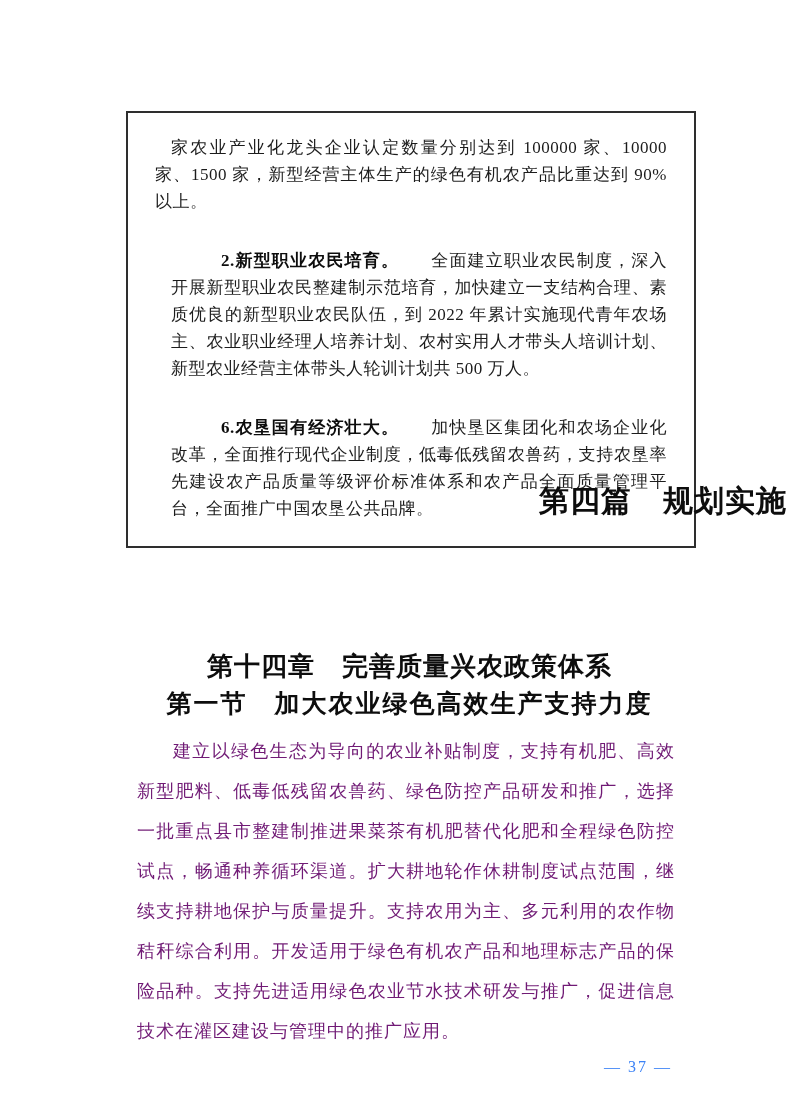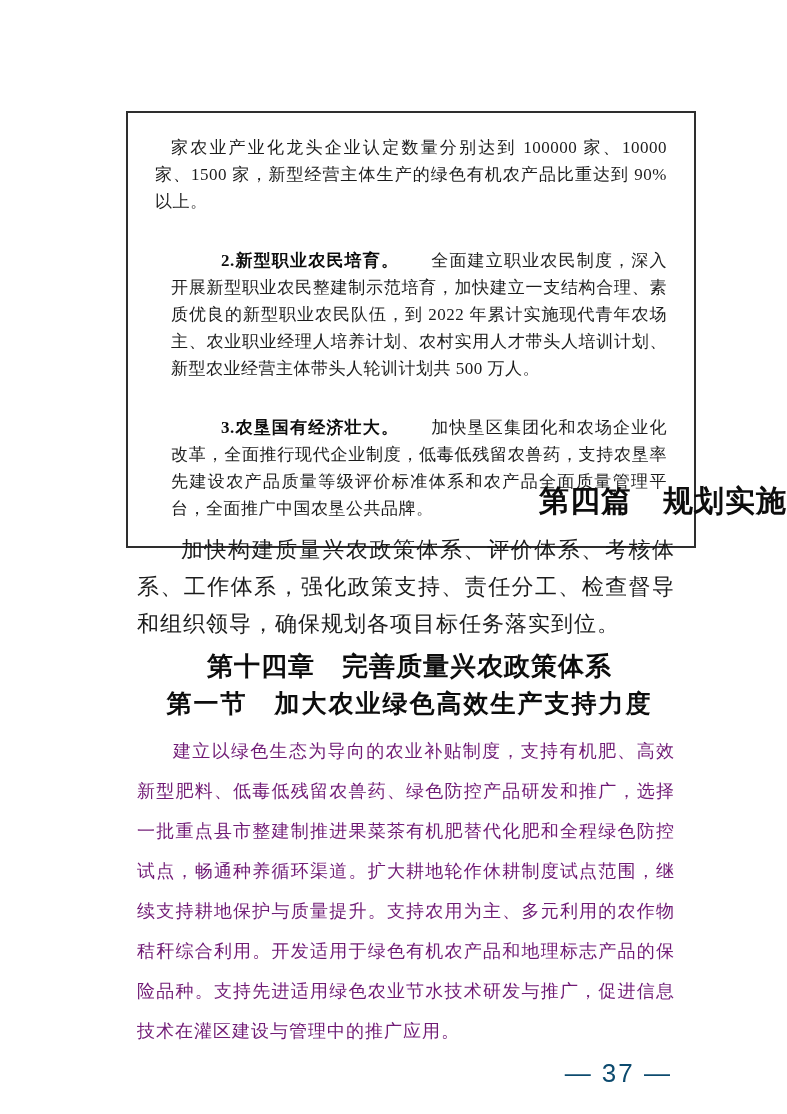--- a/index.html
+++ b/index.html
@@ -92,40 +92,39 @@
     letter-spacing: 1px;
     text-align: justify;
     text-indent: 2em;
     color: #701a75;
   }
 
   .page-number {
     position: absolute;
     top: 1026px;
     right: 115px;
-    font-size: 26px;
+    font-size: 16px;
     letter-spacing: 2px;
-    color: #0c4a6e;
-    font-family: Liberation Sans, sans-serif;
+    color: #3b82f6;
+    font-family: Liberation Serif, serif;
   }
 </style>
 </head>
 <body>
 
 <div class="page">
 
   <div class="callout-box">
     <p class="box-para"><span>家农业产业化龙头企业认定数量分别达到 100000 家、10000 家、1500 家，新型经营主体生产的绿色有机农产品比重达到 90%以上。</span></p>
     <p class="box-para indent"><span class="box-lead">2.新型职业农民培育。</span><span>全面建立职业农民制度，深入开展新型职业农民整建制示范培育，加快建立一支结构合理、素质优良的新型职业农民队伍，到 2022 年累计实施现代青年农场主、农业职业经理人培养计划、农村实用人才带头人培训计划、新型农业经营主体带头人轮训计划共 500 万人。</span></p>
-    <p class="box-para indent"><span class="box-lead">3.农垦国有经济壮大。</span><span>加快垦区集团化和农场企业化改革，全面推行现代企业制度，低毒低残留农兽药，支持农垦率先建设农产品质量等级评价标准体系和农产品全面质量管理平台，全面推广中国农垦公共品牌。</span></p>
+    <p class="box-para indent"><span class="box-lead">6.农垦国有经济壮大。</span><span>加快垦区集团化和农场企业化改革，全面推行现代企业制度，低毒低残留农兽药，支持农垦率先建设农产品质量等级评价标准体系和农产品全面质量管理平台，全面推广中国农垦公共品牌。</span></p>
   </div>
 
   <h1 class="part-title">第四篇　规划实施</h1>
 
-  <p class="intro-para">加快构建质量兴农政策体系、评价体系、考核体系、工作体系，强化政策支持、责任分工、检查督导和组织领导，确保规划各项目标任务落实到位。</p>
 
   <h2 class="chapter-title">第十四章　完善质量兴农政策体系</h2>
 
   <h3 class="section-title">第一节　加大农业绿色高效生产支持力度</h3>
 
   <p class="body-para">建立以绿色生态为导向的农业补贴制度，支持有机肥、高效新型肥料、低毒低残留农兽药、绿色防控产品研发和推广，选择一批重点县市整建制推进果菜茶有机肥替代化肥和全程绿色防控试点，畅通种养循环渠道。扩大耕地轮作休耕制度试点范围，继续支持耕地保护与质量提升。支持农用为主、多元利用的农作物秸秆综合利用。开发适用于绿色有机农产品和地理标志产品的保险品种。支持先进适用绿色农业节水技术研发与推广，促进信息技术在灌区建设与管理中的推广应用。</p>
 
   <div class="page-number">— 37 —</div>
 
 </div>

